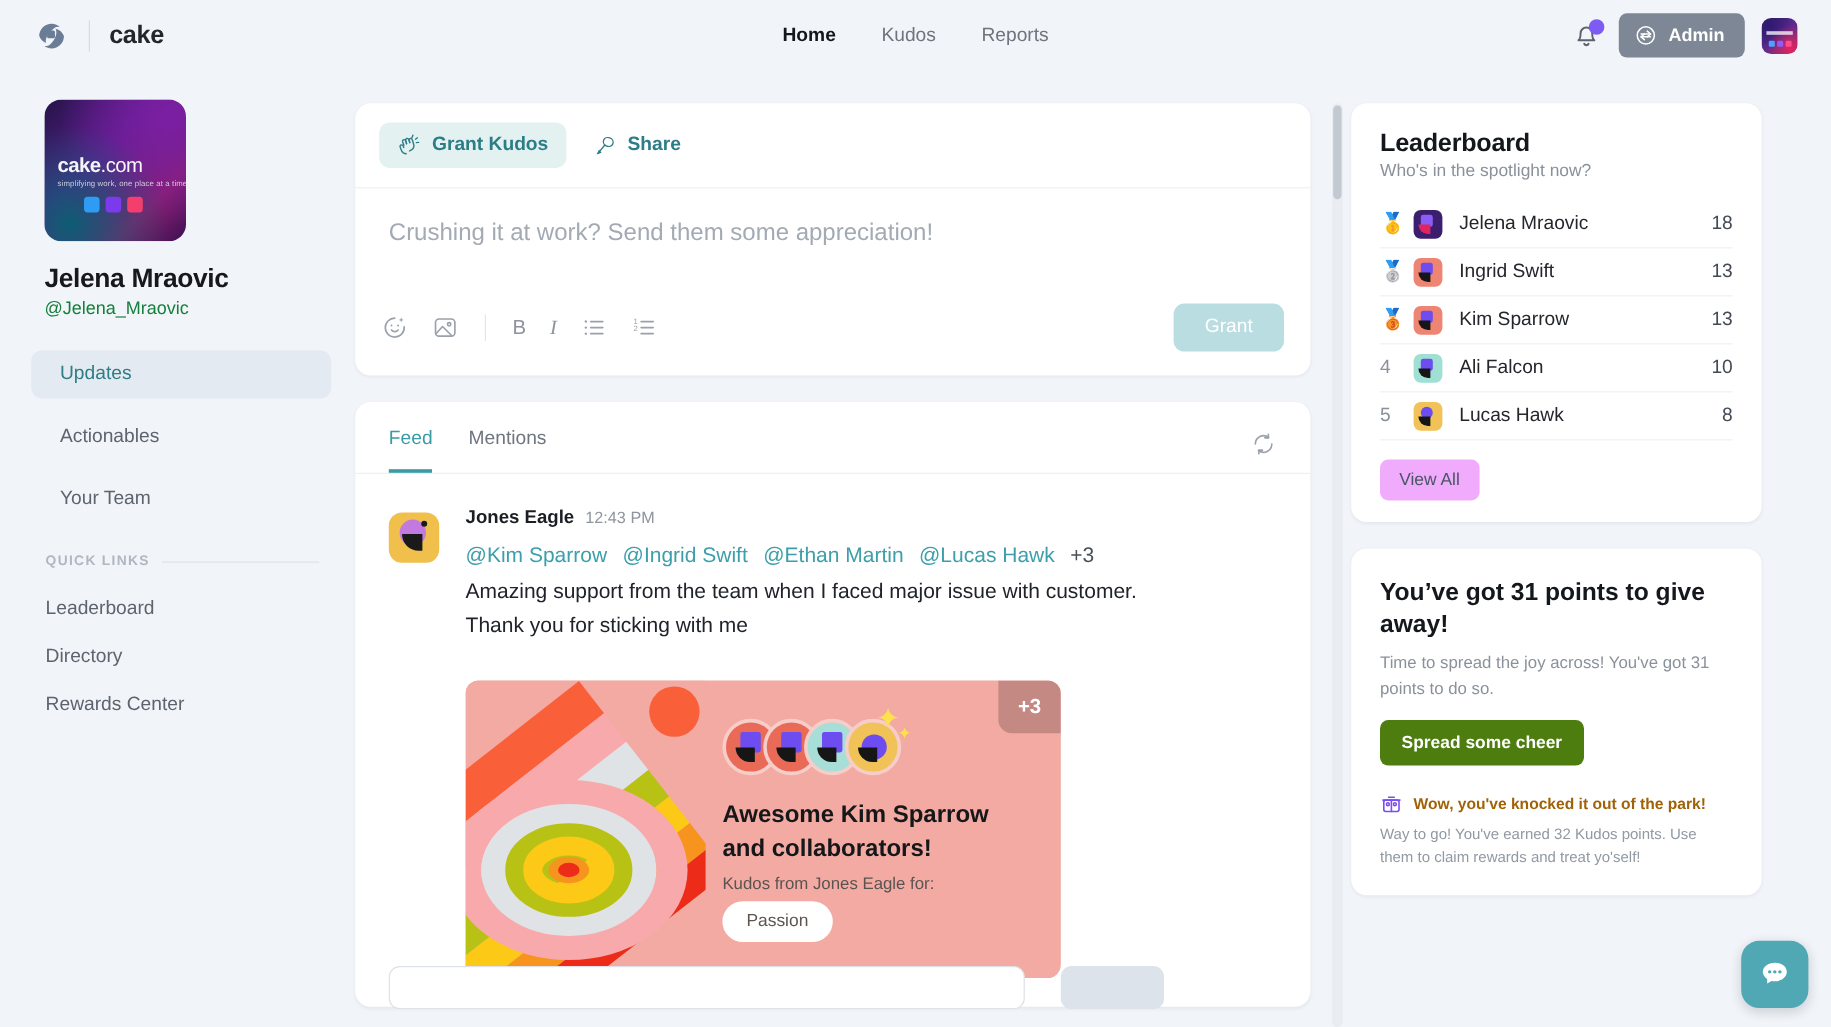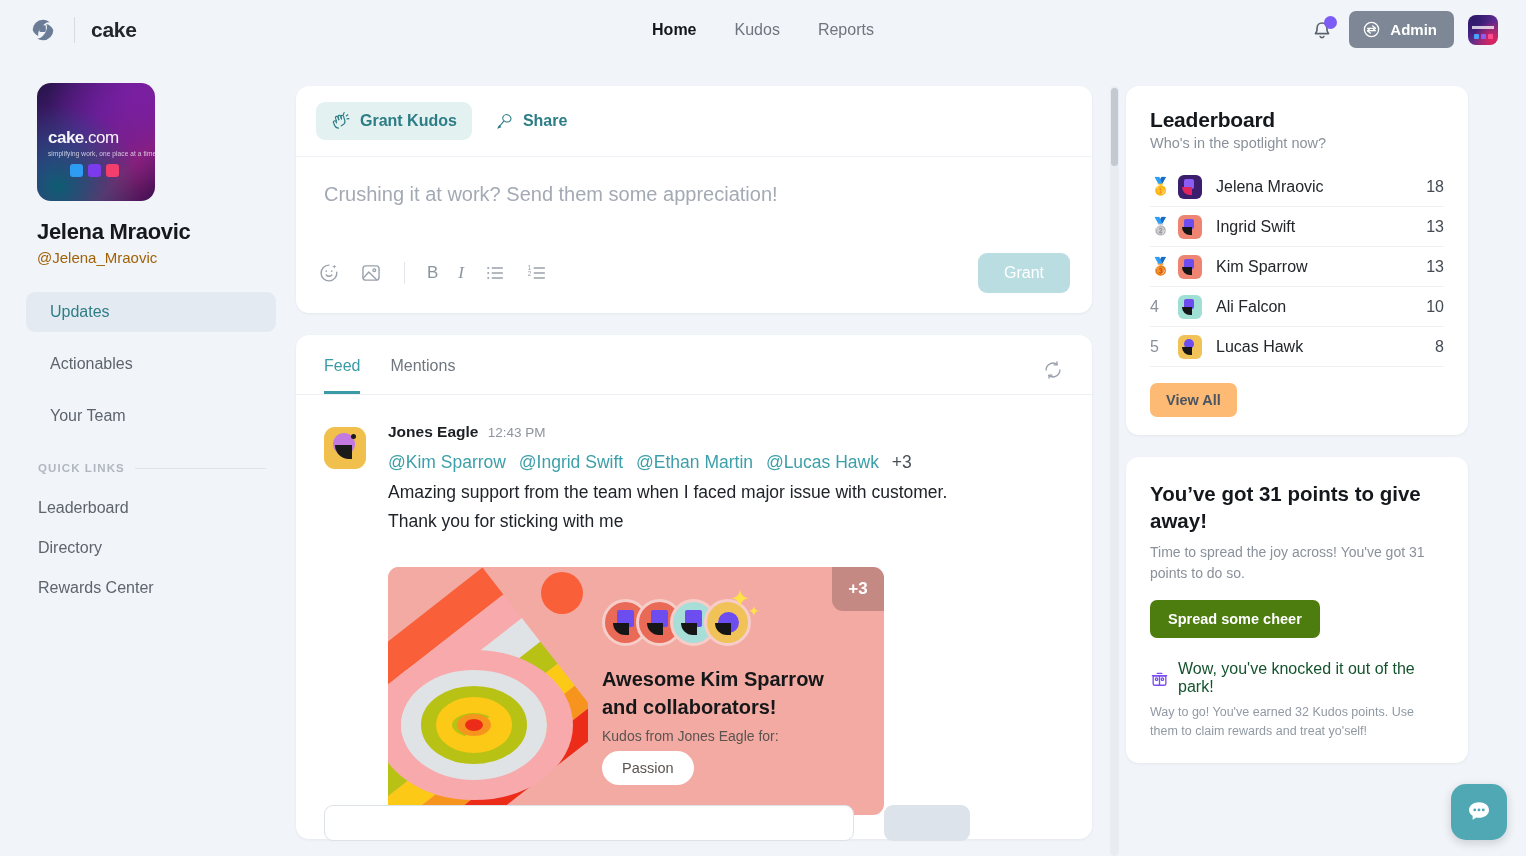--- a/index.html
+++ b/index.html
@@ -75,21 +75,21 @@
   .profile-img .pi-title span { font-weight: 400; opacity: .95; }
   .profile-img .pi-sub {
     position: absolute; left: 11px; top: 67px; color: rgba(255,255,255,.72);
     font-size: 6.5px; letter-spacing: .1px; white-space: nowrap;
   }
   .profile-img .pi-icons { position: absolute; left: 33px; top: 81px; display: flex; gap: 5px; }
   .profile-img .pi-icons i { width: 13px; height: 13px; border-radius: 3px; display: block; }
   .pi-i1 { background: #2f9cf4; } .pi-i2 { background: #7c3aed; } .pi-i3 { background: #f43f6e; }
 
   .profile-name { margin: 18px 0 0 37px; font-size: 22px; font-weight: 700; letter-spacing: -.3px; color: #16181d; }
-  .profile-handle { margin: 4px 0 0 37px; font-size: 15px; color: #a16207; }
+  .profile-handle { margin: 4px 0 0 37px; font-size: 15px; color: #15803d; }
 
   .nav-list { margin-top: 26px; padding-left: 12px; }
   .nav-item {
     height: 40px; margin: 0 14px 12px 14px; padding-left: 24px;
     display: flex; align-items: center; border-radius: 9px;
     font-size: 16px; color: #5d646e; cursor: pointer;
   }
   .nav-item.active { background: #e4eaf1; color: #2f7d86; }
 
   .quick-head {
@@ -242,36 +242,36 @@
   }
   .lb-row:last-child { border-bottom: 1px solid #eef1f4; }
   .lb-rank { width: 28px; font-size: 16px; color: #8a919b; flex: 0 0 28px; }
   .lb-medal { width: 28px; font-size: 17px; flex: 0 0 28px; }
   .lb-av { width: 24px; height: 24px; border-radius: 6px; flex: 0 0 24px; margin-right: 14px; position: relative; overflow: hidden; }
   .lb-av .s { position: absolute; left: 6px; top: 4px; width: 10px; height: 10px; background: #6d4cf0; border-radius: 2px; }
   .lb-av .b { position: absolute; left: 4px; top: 12px; width: 10px; height: 8px; background: #161616; border-radius: 0 0 0 8px; }
   .lb-name { font-size: 16px; color: #23262b; }
   .lb-score { margin-left: auto; font-size: 16px; color: #454b54; }
   .viewall {
-    margin-top: 16px; background: #fdba74; color: #4a5562; border: none;
-    padding: 9px 16px; border-radius: 7px; font-size: 14.5px; font-weight: 700;
+    margin-top: 16px; background: #f0abfc; color: #4a5562; border: none;
+    padding: 9px 16px; border-radius: 7px; font-size: 14.5px; font-weight: 400;
     cursor: pointer; font-family: inherit;
   }
 
   .pts-card { margin-top: 22px; padding: 24px 24px 22px 24px; }
   .pts-title { font-size: 20.5px; font-weight: 700; line-height: 1.3; color: #14171c; }
   .pts-sub { font-size: 14px; color: #8a919b; margin-top: 8px; line-height: 1.5; }
   .cheer-btn {
     margin-top: 16px; background: #4d7c0f; color: #fff; border: none;
     padding: 11px 18px; border-radius: 7px; font-size: 14.5px;
     font-weight: 700; cursor: pointer; font-family: inherit;
   }
   .earn-row { display: flex; align-items: center; gap: 9px; margin-top: 22px; }
   .gift-icon { width: 19px; height: 19px; color: #7c4df0; flex: 0 0 19px; }
-  .earn-title { font-size: 16px; font-weight: 400; color: #14532d; }
+  .earn-title { font-size: 13px; font-weight: 700; color: #a16207; }
   .earn-sub { font-size: 12.5px; color: #9199a3; margin-top: 7px; line-height: 1.5; }
 
   
   .chat-fab {
     position: absolute; right: 19px; bottom: 16px; width: 56px; height: 56px;
     border-radius: 15px; background: #4fa8b4; display: flex;
     align-items: center; justify-content: center; cursor: pointer;
     box-shadow: 0 3px 10px rgba(20,40,60,.18);
   }
 </style>

